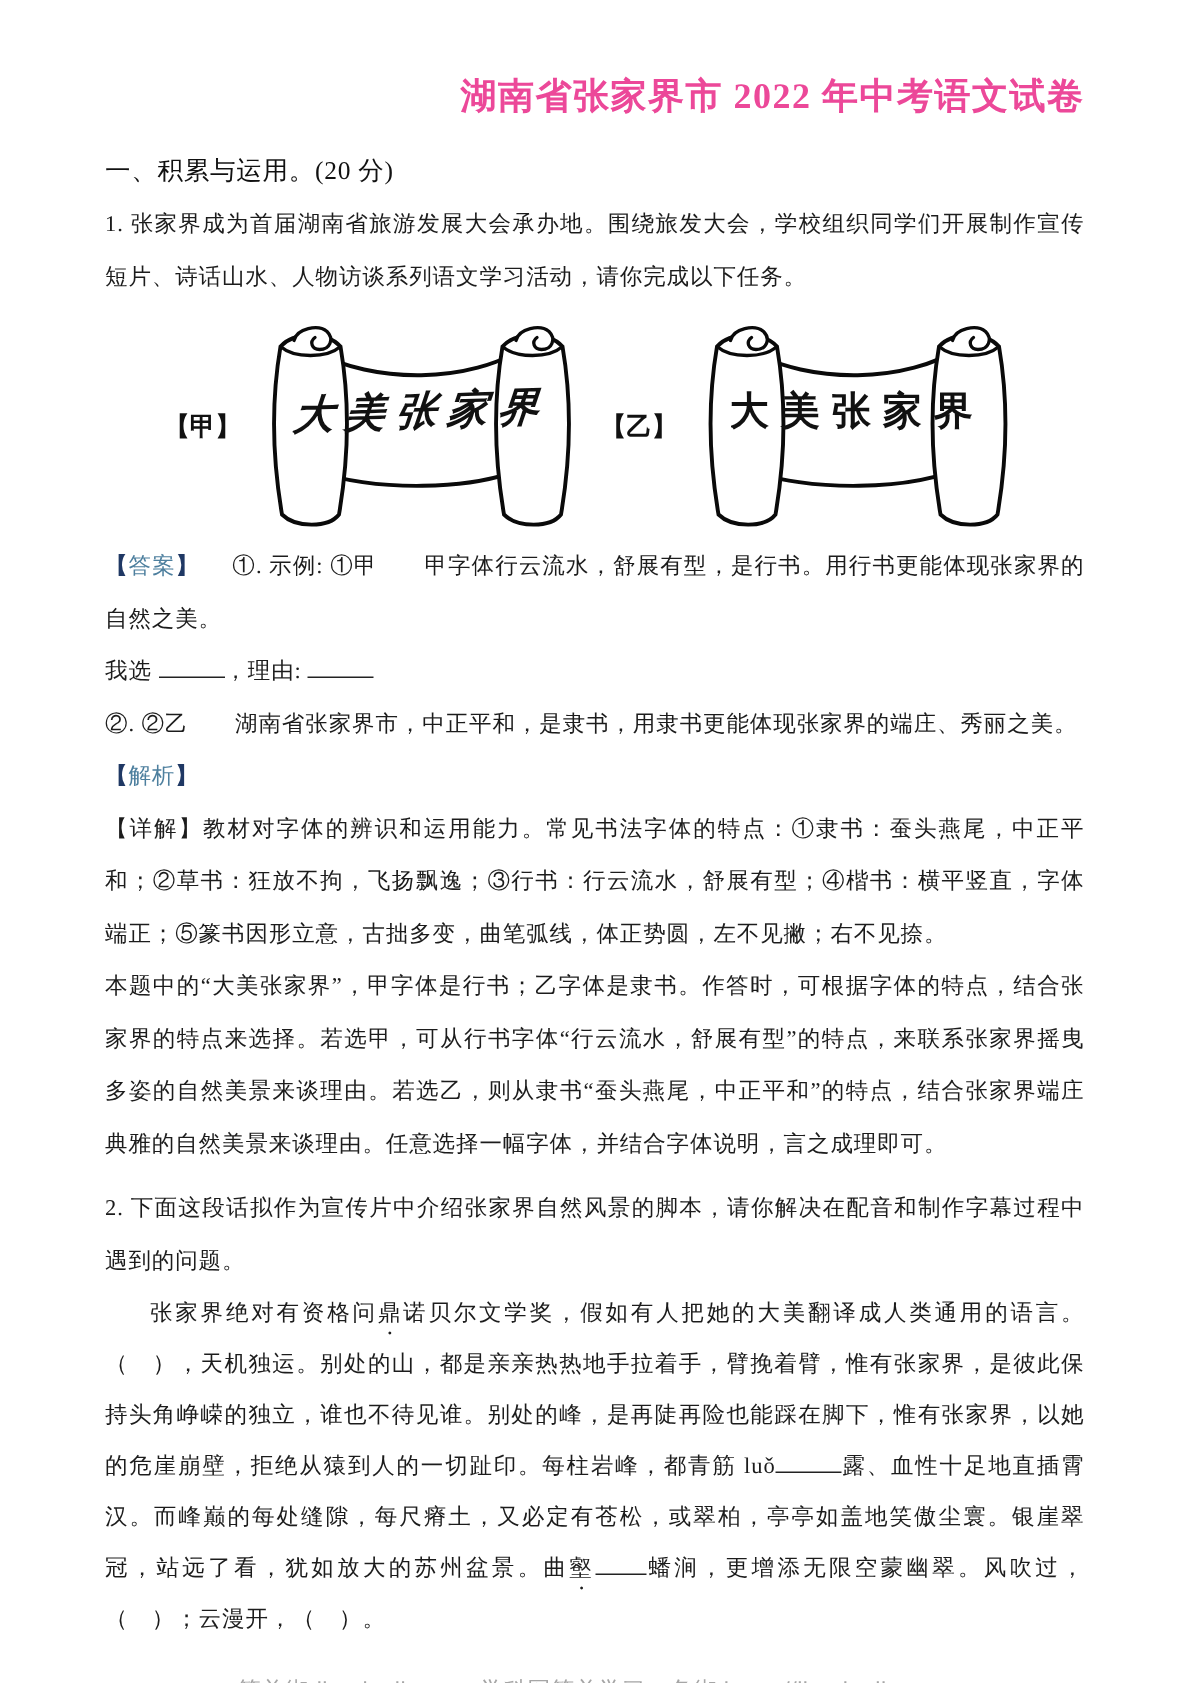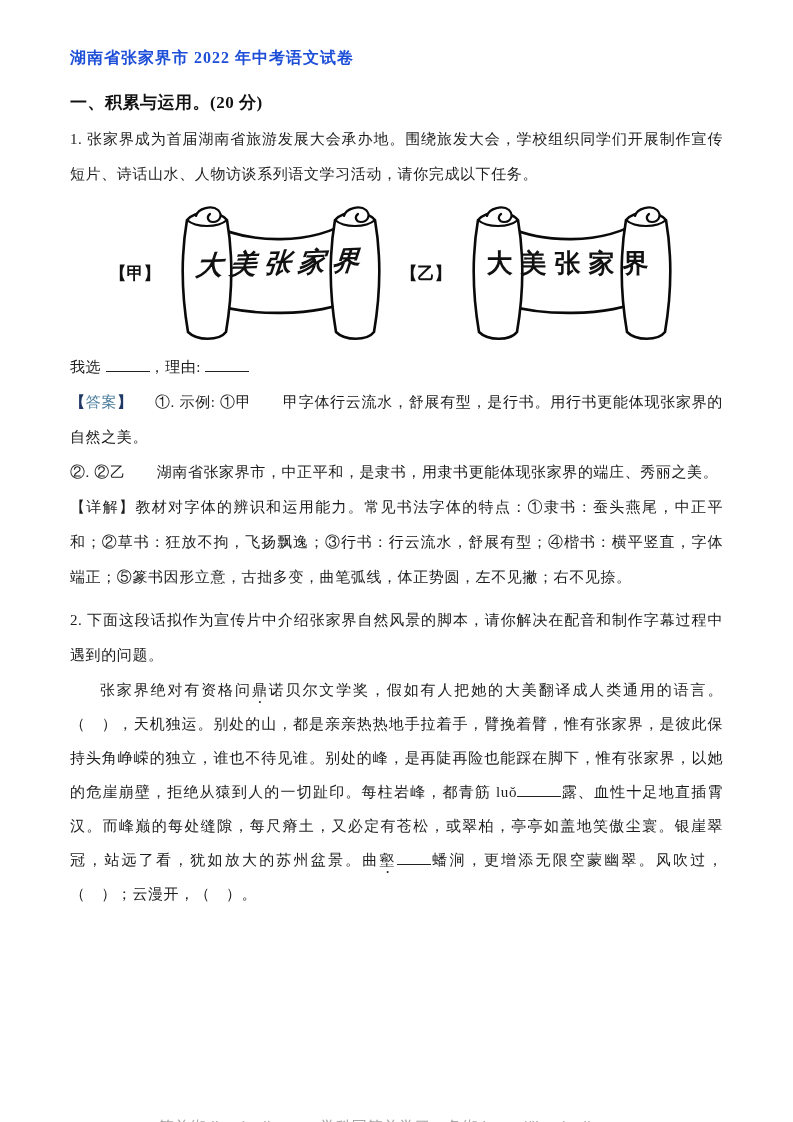--- a/index.html
+++ b/index.html
@@ -4,25 +4,25 @@
 <style>
   * { box-sizing: border-box; }
   html,body { margin:0; padding:0; background:#ffffff; }
   body {
     width:793px; height:1122px; overflow:hidden;
     font-family:"Liberation Serif","DejaVu Serif",serif;
     color:#1c1c1c;
   }
   .page { width:793px; height:1122px; padding:0 70px; position:relative; }
   .title {
-    margin:48px 0 0 0; text-align:left;
-    font-size:16px; font-weight:bold; letter-spacing:1px; color:#1d4ed8;
+    margin:48px 0 0 0; text-align:right;
+    font-size:24px; font-weight:bold; letter-spacing:1px; color:#ec4899;
   }
   .section-heading {
-    margin:22px 0 0 0; font-size:17px; font-weight:bold; color:#111;
+    margin:22px 0 0 0; font-size:17px; font-weight:normal; color:#111;
     letter-spacing:0.5px;
   }
   .para {
     margin:0; font-size:15px; line-height:35px; text-align:justify;
     letter-spacing:0.6px; color:#1c1c1c;
   }
   .para.tight { line-height:34px; }
   .passage { text-indent:2em; }
   .mt8 { margin-top:8px; }
   
@@ -103,33 +103,37 @@
         <path d="M20 21 C 29 29, 51 29, 60 21" fill="none" stroke="#0a0a0a" stroke-width="2.2"></path>
         <path d="M29 17 C 31 9, 45 6, 51 11 C 56 16, 53 23, 46 23 C 41 23, 39 18, 43 15" fill="#ffffff" stroke="#0a0a0a" stroke-width="2.2" stroke-linecap="round"></path>
         <path d="M168 21 C 162 56, 162 92, 169 133 C 178 142, 200 142, 207 133 C 214 92, 214 56, 208 21 C 199 11, 177 11, 168 21 Z" fill="#ffffff" stroke="#0a0a0a" stroke-width="2.6"></path>
         <path d="M168 21 C 177 29, 199 29, 208 21" fill="none" stroke="#0a0a0a" stroke-width="2.2"></path>
         <path d="M177 17 C 179 9, 193 6, 199 11 C 204 16, 201 23, 194 23 C 189 23, 187 18, 191 15" fill="#ffffff" stroke="#0a0a0a" stroke-width="2.2" stroke-linecap="round"></path>
       </svg>
       <div class="scroll-text clerical">大美张家界</div>
     </div>
   </div>
 
-  <p class="para"><span>我选 </span><span class="blank"></span><span>，理由: </span><span class="blank"></span></p>
-
   <p class="para">
     <span class="lbl-blue"><span class="brk">【</span><span class="inner">答案</span><span class="brk">】</span></span><span>①. 示例: ①甲　　甲字体行云流水，舒展有型，是行书。用行书更能体现张家界的自然之美。</span>
   </p>
 
+  <p class="para"><span>我选 </span><span class="blank"></span><span>，理由: </span><span class="blank"></span></p>
+
   <p class="para">②. ②乙　　湖南省张家界市，中正平和，是隶书，用隶书更能体现张家界的端庄、秀丽之美。</p>
 
+  <p class="para">
+    <span class="lbl-blue"><span class="brk">【</span><span class="inner">解析</span><span class="brk">】</span></span>
+  </p>
 
   <p class="para">
     <b style="font-weight:normal;margin-top:22px;">【详解】</b><span>教材对字体的辨识和运用能力。常见书法字体的特点：①隶书：蚕头燕尾，中正平和；②草书：狂放不拘，飞扬飘逸；③行书：行云流水，舒展有型；④楷书：横平竖直，字体端正；⑤篆书因形立意，古拙多变，曲笔弧线，体正势圆，左不见撇；右不见捺。</span>
   </p>
 
+  <p class="para">本题中的“大美张家界”，甲字体是行书；乙字体是隶书。作答时，可根据字体的特点，结合张家界的特点来选择。若选甲，可从行书字体“行云流水，舒展有型”的特点，来联系张家界摇曳多姿的自然美景来谈理由。若选乙，则从隶书“蚕头燕尾，中正平和”的特点，结合张家界端庄典雅的自然美景来谈理由。任意选择一幅字体，并结合字体说明，言之成理即可。</p>
 
   <p class="para mt8">2. 下面这段话拟作为宣传片中介绍张家界自然风景的脚本，请你解决在配音和制作字幕过程中遇到的问题。</p>
 
   <p class="para tight passage"><span>张家界绝对有资格问</span><span class="dot-under">鼎</span><span>诺贝尔文学奖，假如有人把她的大美翻译成人类通用的语言。（　），天机独运。别处的山，都是亲亲热热地手拉着手，臂挽着臂，惟有张家界，是彼此保持头角峥嵘的独立，谁也不待见谁。别处的峰，是再陡再险也能踩在脚下，惟有张家界，以她的危崖崩壁，拒绝从猿到人的一切趾印。每柱岩峰，都青筋 luǒ</span><span class="blank"></span><span>露、血性十足地直插霄汉。而峰巅的每处缝隙，每尺瘠土，又必定有苍松，或翠柏，亭亭如盖地笑傲尘寰。银崖翠冠，站远了看，犹如放大的苏州盆景。曲</span><span class="dot-under">壑</span><span class="blank small"></span><span>蟠涧，更增添无限空蒙幽翠。风吹过，（　）；云漫开，（　）。</span></p>
 
   <div class="footer">简单街-jiandanjie.com-学科网简单学习一条街 https://jiandanjie.com</div>
 
 </div>
 
 </body></html>

